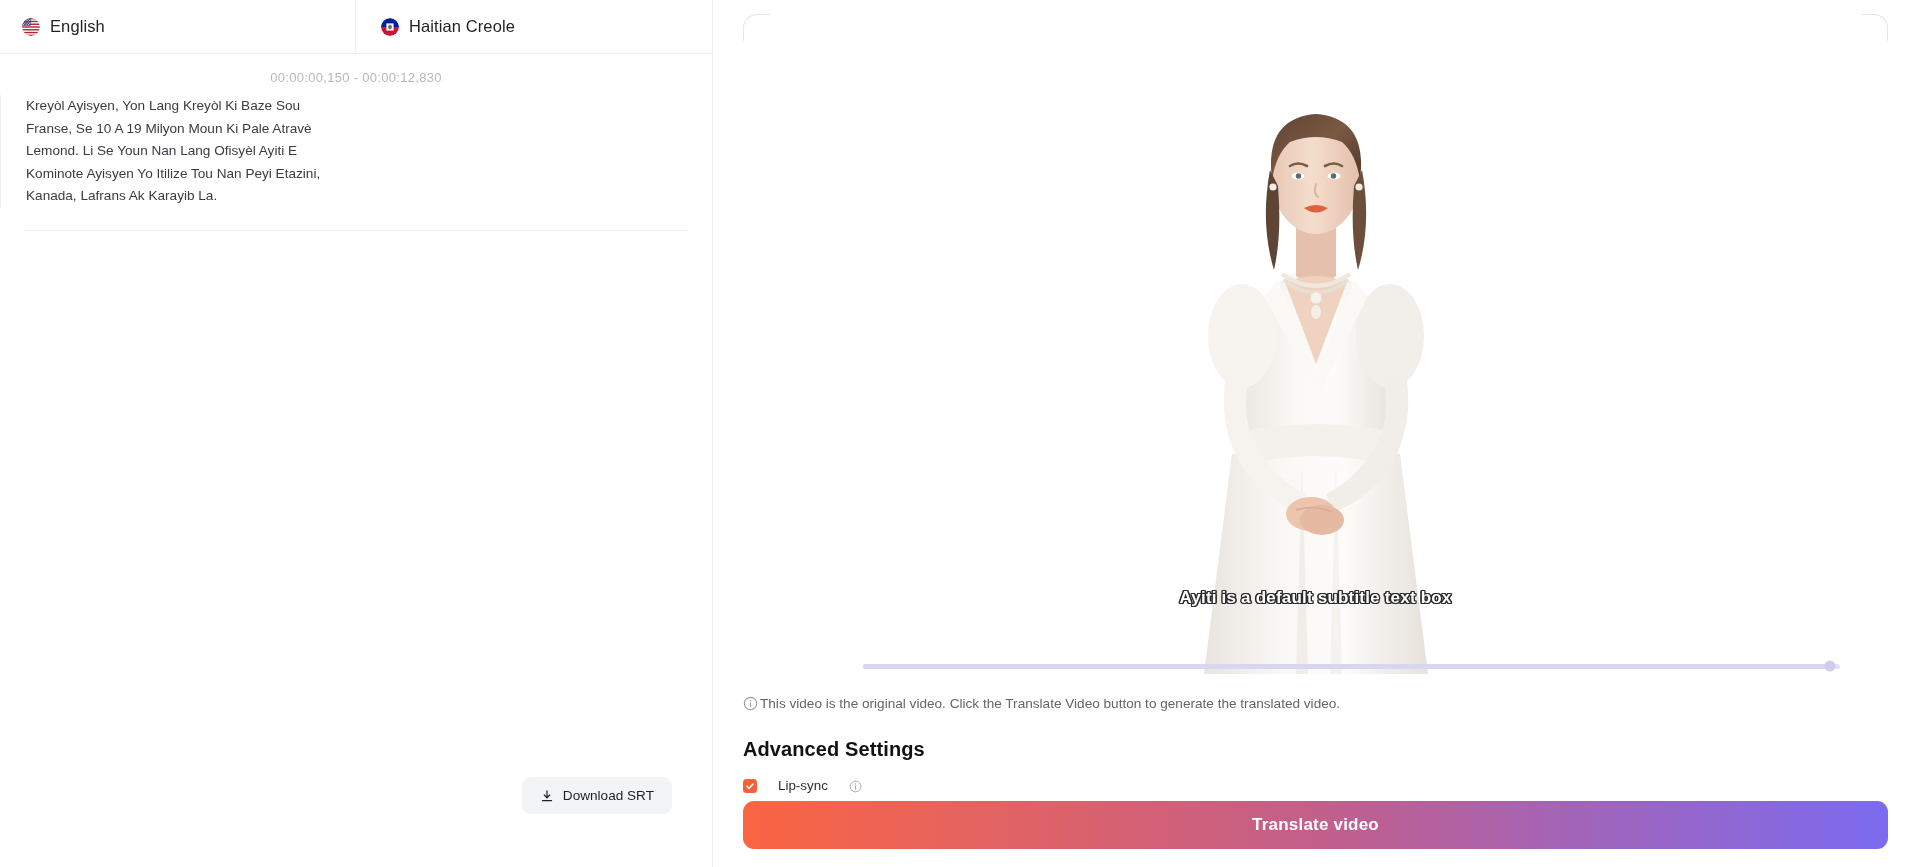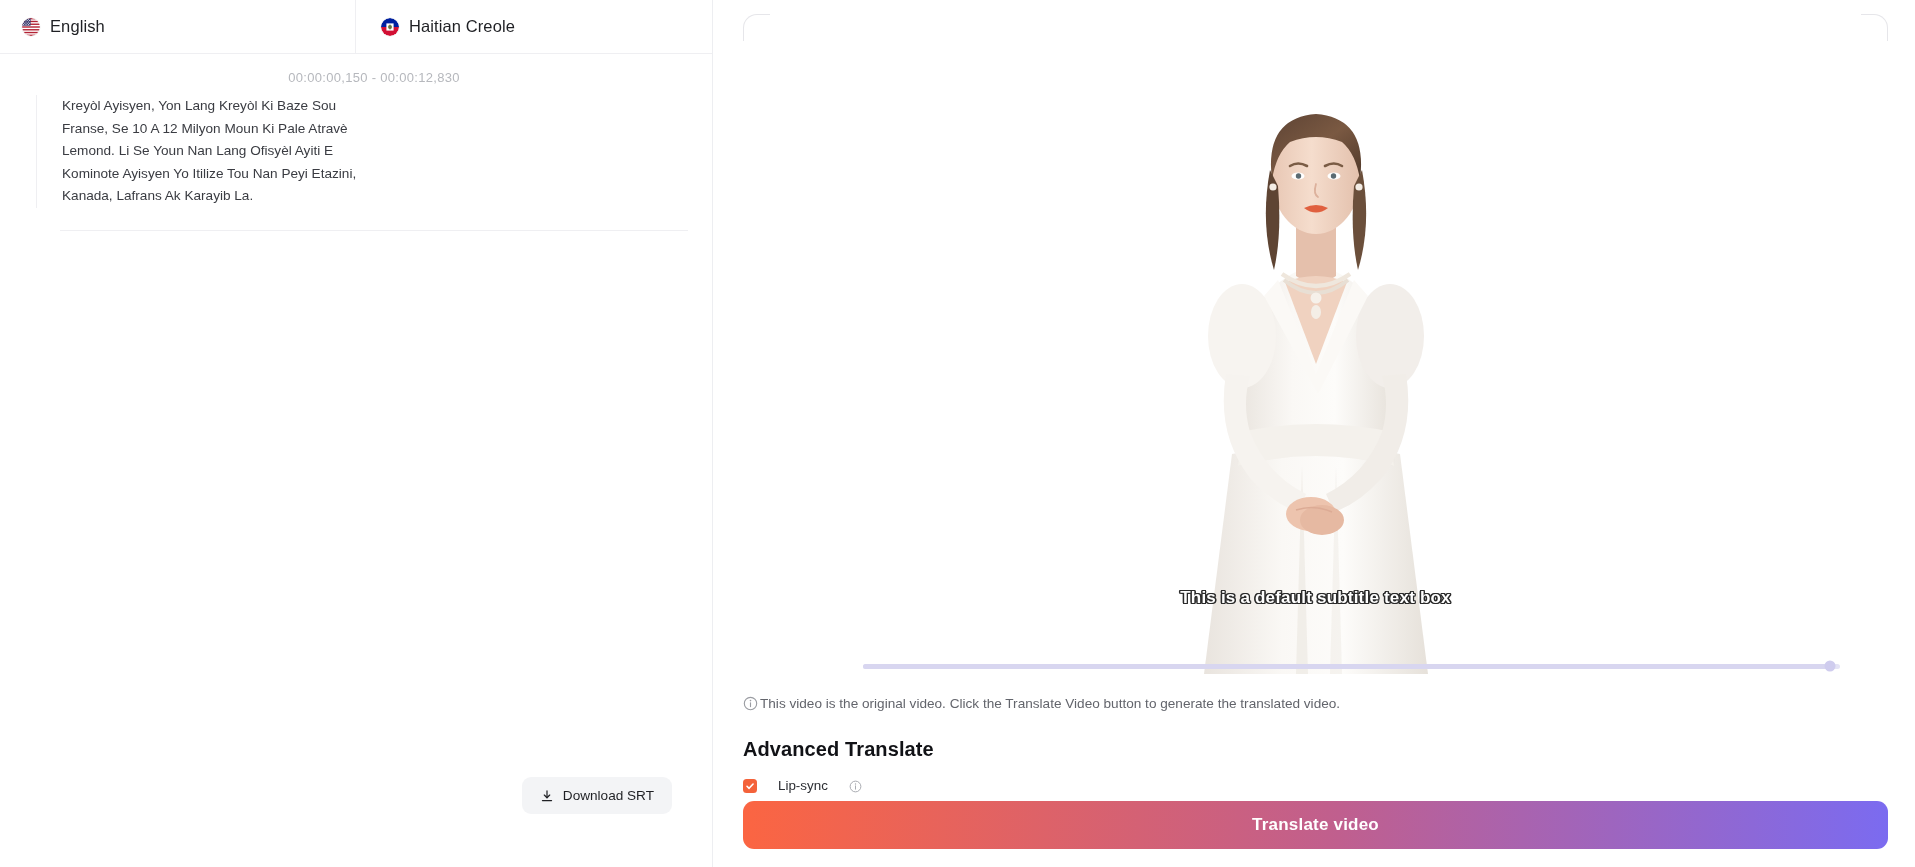--- a/index.html
+++ b/index.html
@@ -69,21 +69,20 @@
     position: relative;
     flex: 0 0 18px;
     box-shadow: 0 0 0 .5px rgba(0,0,0,.08);
   }
   .flag svg { display: block; width: 18px; height: 18px; }
 
   
   .segment {
     padding-top: 12px;
     position: relative;
-    margin-left: 36px;
   }
   .seg-time {
     text-align: center;
     font-size: 13px;
     color: #b6b8bd;
     letter-spacing: .3px;
     padding: 4px 0 10px 0;
   }
   .seg-body {
     display: flex;
@@ -360,21 +359,21 @@
             </g>
           </svg>
         </span>
         <span class="lang-name">Haitian Creole</span>
       </div>
     </div>
 
     <div class="segment">
       <div class="seg-time">00:00:00,150 - 00:00:12,830</div>
       <div class="seg-body">
-        <div class="seg-text tgt">Kreyòl Ayisyen, Yon Lang Kreyòl Ki Baze Sou Franse, Se 10 A 12 Milyon Moun Ki Pale Atravè Lemond. Li Se Youn Nan Lang Ofisyèl Ayiti E Kominote Ayisyen Yo Itilize Tou Nan Peyi Etazini, Kanada, Lafrans Ak Karayib La.</div>
+        <div class="seg-text tgt">Kreyòl Ayisyen, Yon Lang Kreyòl Ki Baze Sou Franse, Se 10 A 19 Milyon Moun Ki Pale Atravè Lemond. Li Se Youn Nan Lang Ofisyèl Ayiti E Kominote Ayisyen Yo Itilize Tou Nan Peyi Etazini, Kanada, Lafrans Ak Karayib La.</div>
       </div>
       <div class="seg-divider"></div>
     </div>
 
     <div class="download-wrap">
       <button class="download-btn">
         <span>
           <svg width="14" height="14" viewBox="0 0 16 16" fill="none" stroke="#1f2024" stroke-width="1.4" stroke-linecap="round" stroke-linejoin="round">
             <path d="M8 2.2v7.6"></path>
               <path d="M4.9 6.9L8 10l3.1-3.1"></path>
@@ -455,42 +454,42 @@
         <circle cx="213" cy="113" r="3.6" fill="#f3ece4"></circle>
 
         <path d="M80 300 Q70 360 104 404 Q128 430 152 438 L160 420 Q120 400 104 358 Q96 330 104 302 Z" fill="#f6f3ef"></path>
         <path d="M260 300 Q270 360 236 404 Q212 430 188 438 L180 420 Q220 400 236 358 Q244 330 236 302 Z" fill="#f1ede8"></path>
 
         <ellipse cx="165" cy="440" rx="25" ry="17" fill="#edc4ae"></ellipse>
         <ellipse cx="176" cy="446" rx="22" ry="15" fill="#e6b9a2"></ellipse>
         <path d="M150 436 q18 -6 36 2" stroke="#dcab95" stroke-width="1.6" fill="none"></path>
       </svg>
 
-      <div class="subtitle-overlay">This is a default subtitle text box</div>
+      <div class="subtitle-overlay">Ayiti is a default subtitle text box</div>
 
       <div class="progress-row">
         <div class="progress-track" style="background: rgb(228, 227, 245);">
           <div class="progress-fill" style="width: 99%;"></div>
           <div class="progress-handle" style="left: 99%;"></div>
         </div>
       </div>
     </div>
 
     <div class="notice">
       <span class="icon-info">
         <svg width="15" height="15" viewBox="0 0 16 16" fill="none" stroke="#9a9ca2" stroke-width="1.2">
           <circle cx="8" cy="8" r="6.6"></circle>
           <circle cx="8" cy="4.9" r=".85" fill="#9a9ca2" stroke="none"></circle>
           <path d="M8 7.2v4.1" stroke-linecap="round"></path>
         </svg>
       </span>
       <span>This video is the original video. Click the Translate Video button to generate the translated video.</span>
     </div>
 
-    <div class="adv-title">Advanced Translate</div>
+    <div class="adv-title">Advanced Settings</div>
 
     <div class="opt-row">
       <span class="checkbox" style="background:#f4623a;">
         <svg width="10" height="10" viewBox="0 0 12 12" fill="none" stroke="#ffffff" stroke-width="1.9" stroke-linecap="round" stroke-linejoin="round">
           <path d="M2.4 6.3l2.5 2.5L9.7 3.6"></path>
         </svg>
       </span>
       <span class="opt-label">Lip-sync</span>
       <span class="info-sm">
         <svg width="13" height="13" viewBox="0 0 16 16" fill="none" stroke="#a7a9af" stroke-width="1.2">

